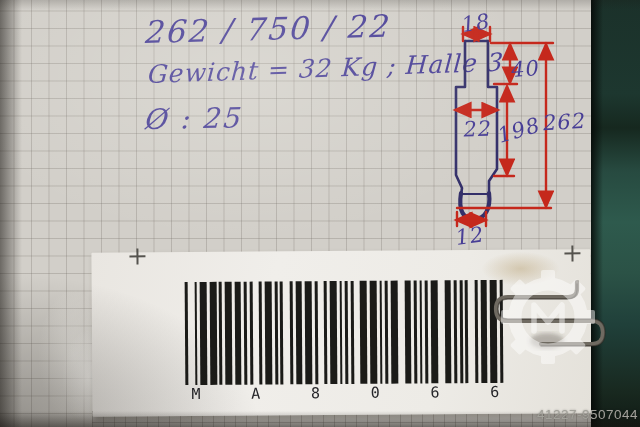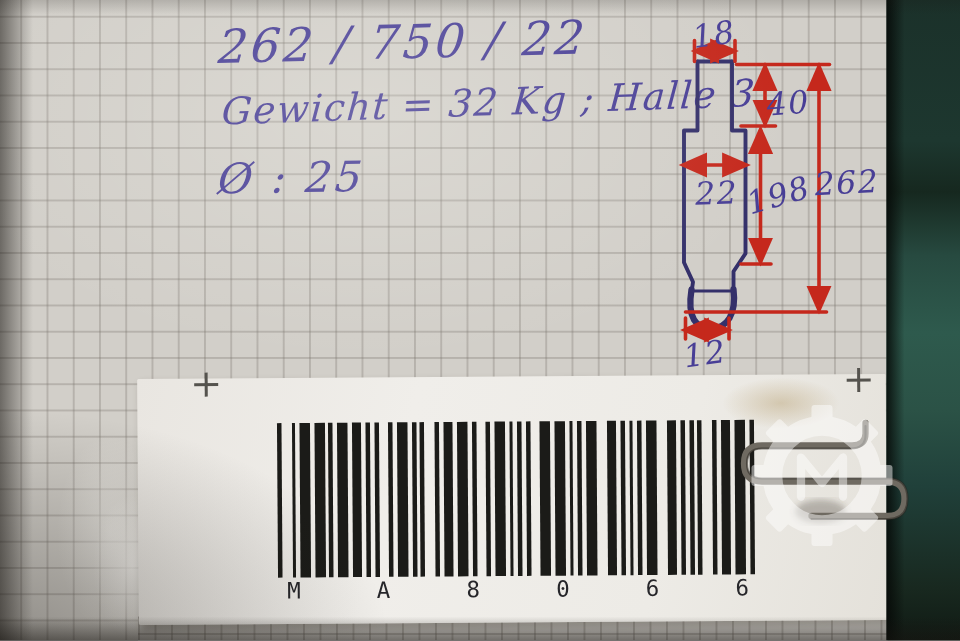--- a/index.html
+++ b/index.html
@@ -281,13 +281,14 @@
         <rect x="541" y="270" width="14" height="13" rx="2" transform="rotate(225 548 317)"></rect>
         <rect x="541" y="270" width="14" height="13" rx="2" transform="rotate(270 548 317)"></rect>
         <rect x="541" y="270" width="14" height="13" rx="2" transform="rotate(315 548 317)"></rect>
       </g>
       <path d="M534,331 L534,305 L548,322 L562,305 L562,331" fill="none" stroke="#ffffff" stroke-width="5.5" stroke-linejoin="round" stroke-linecap="round"></path>
     </g>
   </svg>
 
   <div class="shade"></div>
 
+  <div class="watermark-id">41227-9507044</div>
 </div>
 
 </body></html>

